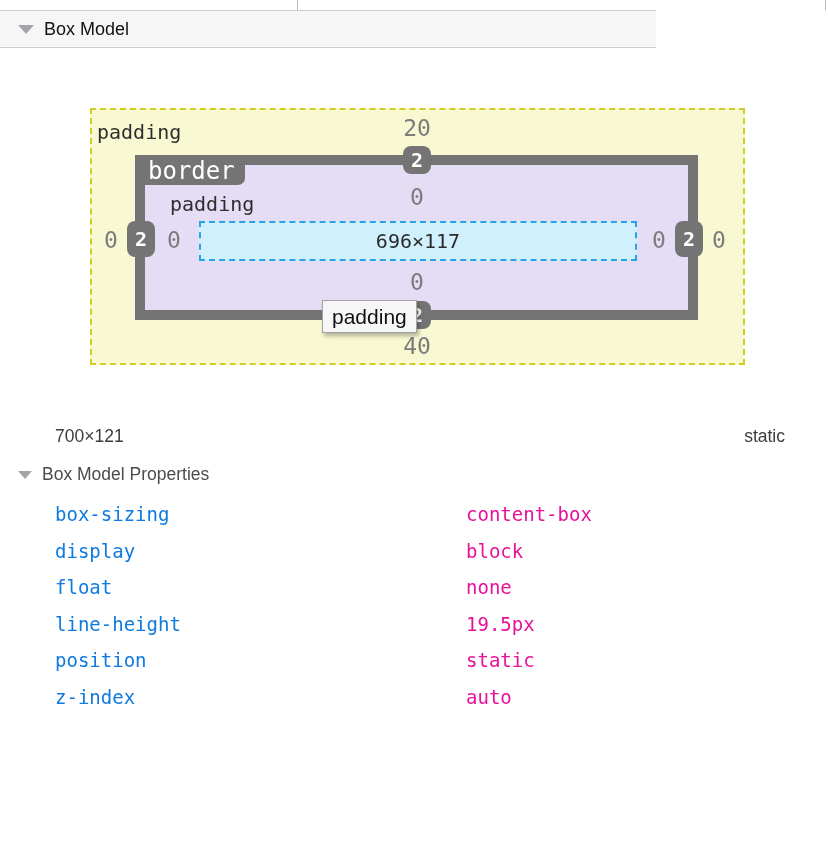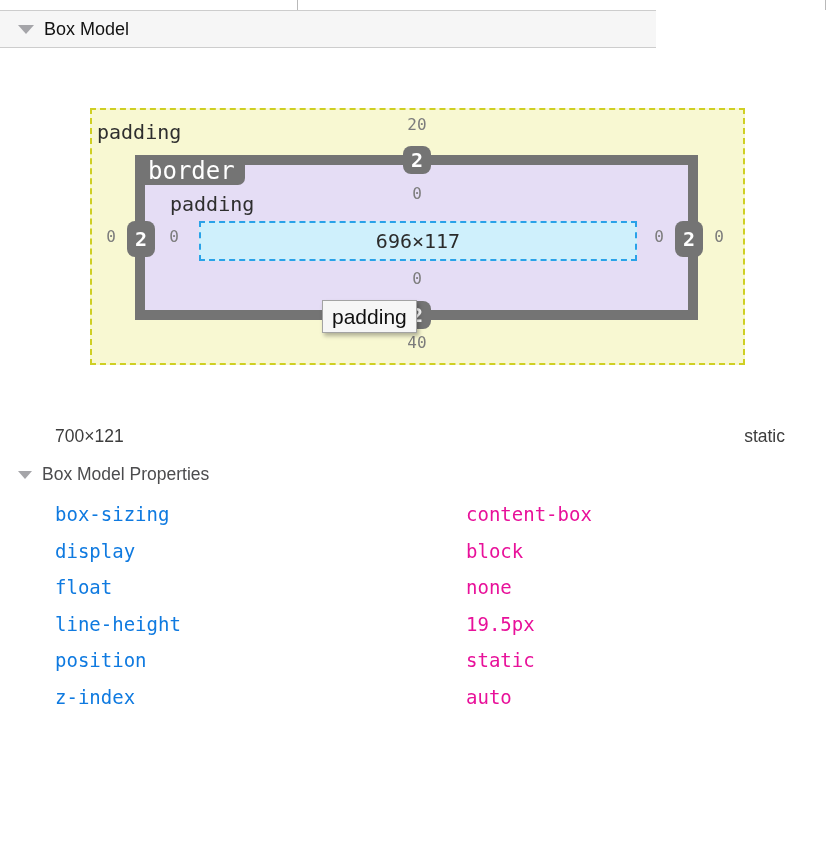--- a/index.html
+++ b/index.html
@@ -45,21 +45,21 @@
   }
   .dg-label { position:absolute; font-size:20px; color:#2e2e2e; }
   .lbl-margin  { left:97px;  top:120px; }
   .lbl-padding { left:170px; top:192px; }
   .lbl-border {
     position:absolute; left:138px; top:157px; height:28px; line-height:28px;
     padding:0 10px; background:#747474; color:#ffffff; font-size:24px;
     border-radius:7px; border-top-left-radius:3px;
   }
   .dg-val {
-    position:absolute; font-size:16px; color:#7c7c7c; text-align:center; width:30px;
+    position:absolute; font-size:23px; color:#7c7c7c; text-align:center; width:30px;
   }
   .dg-val.wide { width:60px; }
   .badge {
     position:absolute; background:#747474; color:#ffffff; font-weight:bold;
     font-size:20px; text-align:center; border-radius:8px;
   }
   .badge.h { width:28px; height:28px; line-height:28px; left:403px; }
   .badge.v { width:28px; height:36px; line-height:36px; top:221px; }
 
   .v-margin-top    { left:387px; top:115px; }

